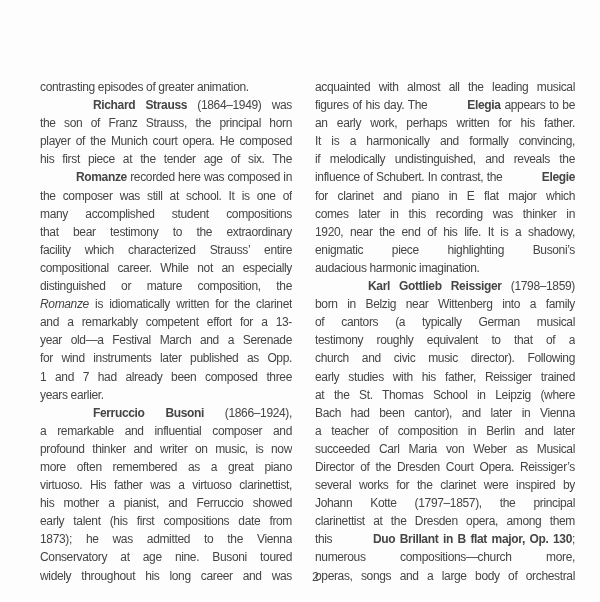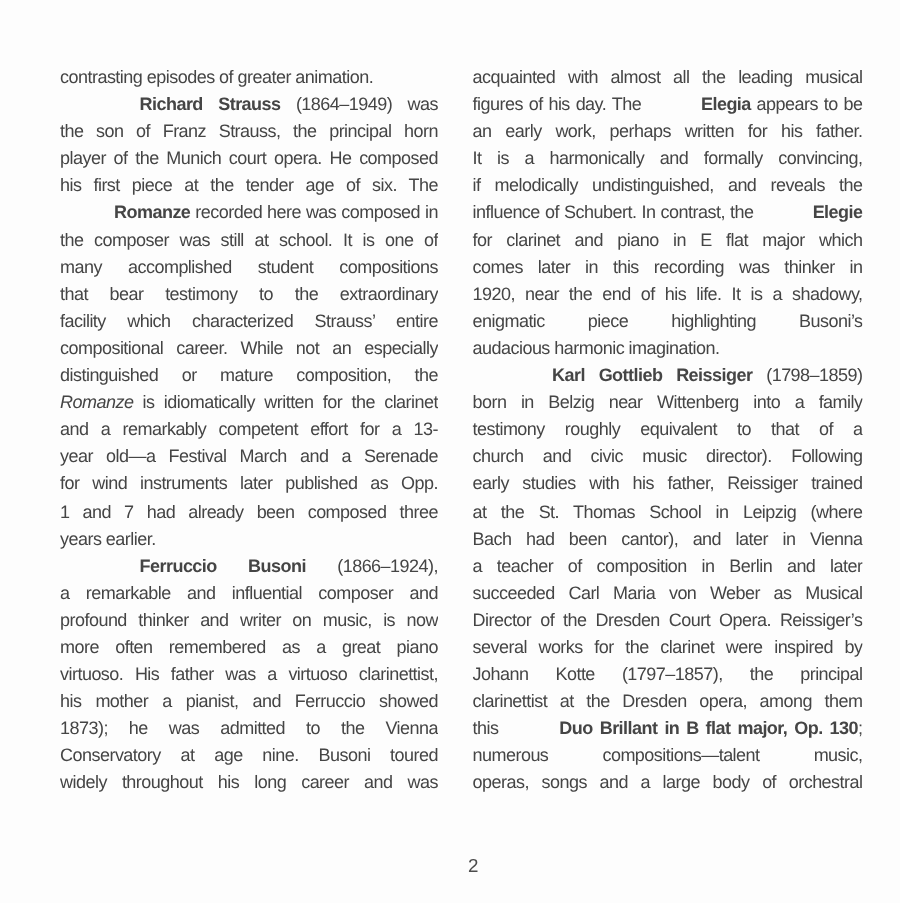--- a/index.html
+++ b/index.html
@@ -16,21 +16,21 @@
     color: #454545;
     overflow: hidden;
   }
   .columns {
     position: absolute;
     top: 42px;
     left: 40px;
     display: flex;
     gap: 23px;
   }
-  .col { display: block; }
+  .col { display: block; margin-top: 36px; }
   .col-left  { width: 252px; }
   .col-right { width: 260px; }
   .line {
     font-size: 12px;
     line-height: 18.1px;
     height: 18.1px;
     letter-spacing: -0.35px;
     text-align: justify;
     text-align-last: justify;
     overflow: hidden;
@@ -76,48 +76,50 @@
         <div class="line"><span>year old—a Festival March and a Serenade</span></div>
         <div class="line"><span>for wind instruments later published as Opp.</span></div>
         <div class="line"><span>1 and 7 had already been composed three</span></div>
         <div class="line end"><span>years earlier.</span></div>
         <div class="line indent"><span class="b">Ferruccio Busoni</span><span> (1866–1924), although</span></div>
         <div class="line"><span>a remarkable and influential composer and</span></div>
         <div class="line"><span>profound thinker and writer on music, is now</span></div>
         <div class="line"><span>more often remembered as a great piano</span></div>
         <div class="line"><span>virtuoso. His father was a virtuoso clarinettist,</span></div>
         <div class="line"><span>his mother a pianist, and Ferruccio showed</span></div>
+        <div class="line"><span>early talent (his first compositions date from</span></div>
         <div class="line"><span>1873); he was admitted to the Vienna</span></div>
         <div class="line"><span>Conservatory at age nine. Busoni toured</span></div>
         <div class="line"><span>widely throughout his long career and was</span></div>
       </div>
     <div class="col col-right">
         <div class="line"><span>acquainted with almost all the leading musical</span></div>
         <div class="line"><span>figures of his day. The </span><span class="b">Elegia</span><span> appears to be</span></div>
         <div class="line"><span>an early work, perhaps written for his father.</span></div>
         <div class="line"><span>It is a harmonically and formally convincing,</span></div>
         <div class="line"><span>if melodically undistinguished, and reveals the</span></div>
         <div class="line"><span>influence of Schubert. In contrast, the </span><span class="b">Elegie</span></div>
         <div class="line"><span>for clarinet and piano in E flat major which</span></div>
         <div class="line"><span>comes later in this recording was thinker in</span></div>
         <div class="line"><span>1920, near the end of his life. It is a shadowy,</span></div>
         <div class="line"><span>enigmatic piece highlighting Busoni’s</span></div>
         <div class="line end"><span>audacious harmonic imagination.</span></div>
         <div class="line indent"><span class="b">Karl Gottlieb Reissiger</span><span> (1798–1859) was</span></div>
         <div class="line"><span>born in Belzig near Wittenberg into a family</span></div>
+        <div class="line"><span>of cantors (a typically German musical</span></div>
         <div class="line"><span>testimony roughly equivalent to that of a</span></div>
         <div class="line"><span>church and civic music director). Following</span></div>
         <div class="line"><span>early studies with his father, Reissiger trained</span></div>
         <div class="line"><span>at the St. Thomas School in Leipzig (where</span></div>
         <div class="line"><span>Bach had been cantor), and later in Vienna</span></div>
         <div class="line"><span>a teacher of composition in Berlin and later</span></div>
         <div class="line"><span>succeeded Carl Maria von Weber as Musical</span></div>
         <div class="line"><span>Director of the Dresden Court Opera. Reissiger’s</span></div>
         <div class="line"><span>several works for the clarinet were inspired by</span></div>
         <div class="line"><span>Johann Kotte (1797–1857), the principal</span></div>
         <div class="line"><span>clarinettist at the Dresden opera, among them</span></div>
         <div class="line"><span>this </span><span class="b">Duo Brillant in B flat major, Op. 130</span><span>; his</span></div>
-        <div class="line"><span>numerous compositions—talent music,</span></div>
+        <div class="line"><span>numerous compositions—church more,</span></div>
         <div class="line"><span>operas, songs and a large body of orchestral</span></div>
       </div>
   </div>
   <div class="page-number">2</div>
 </div>
 
 </body></html>

